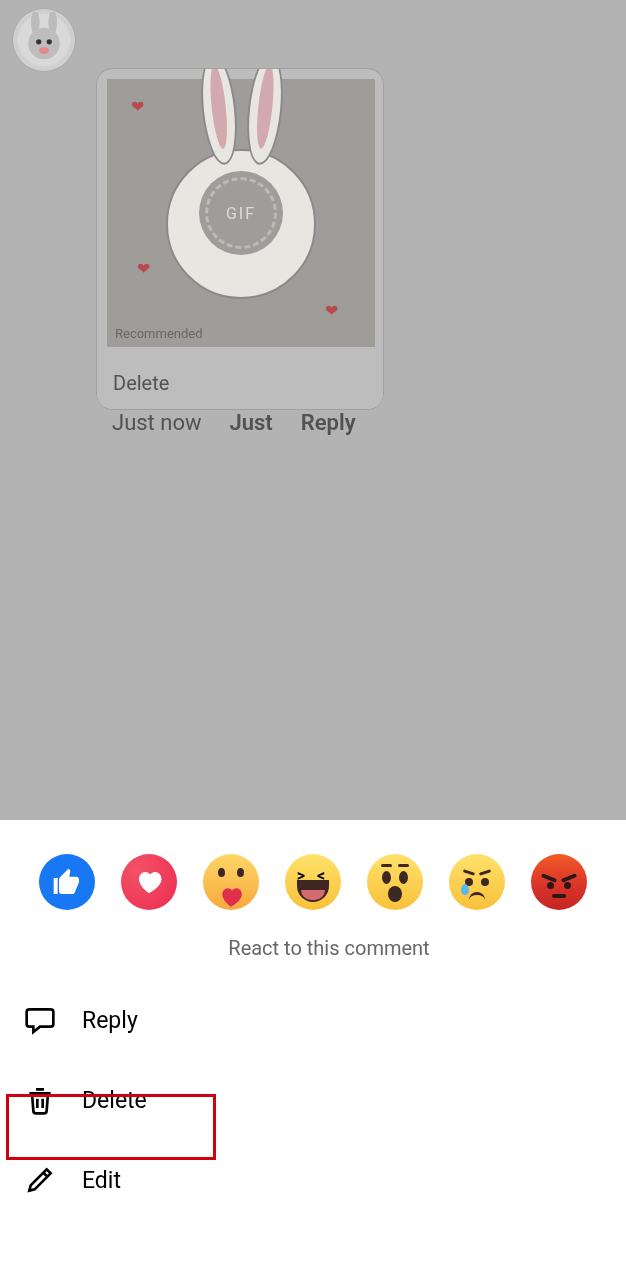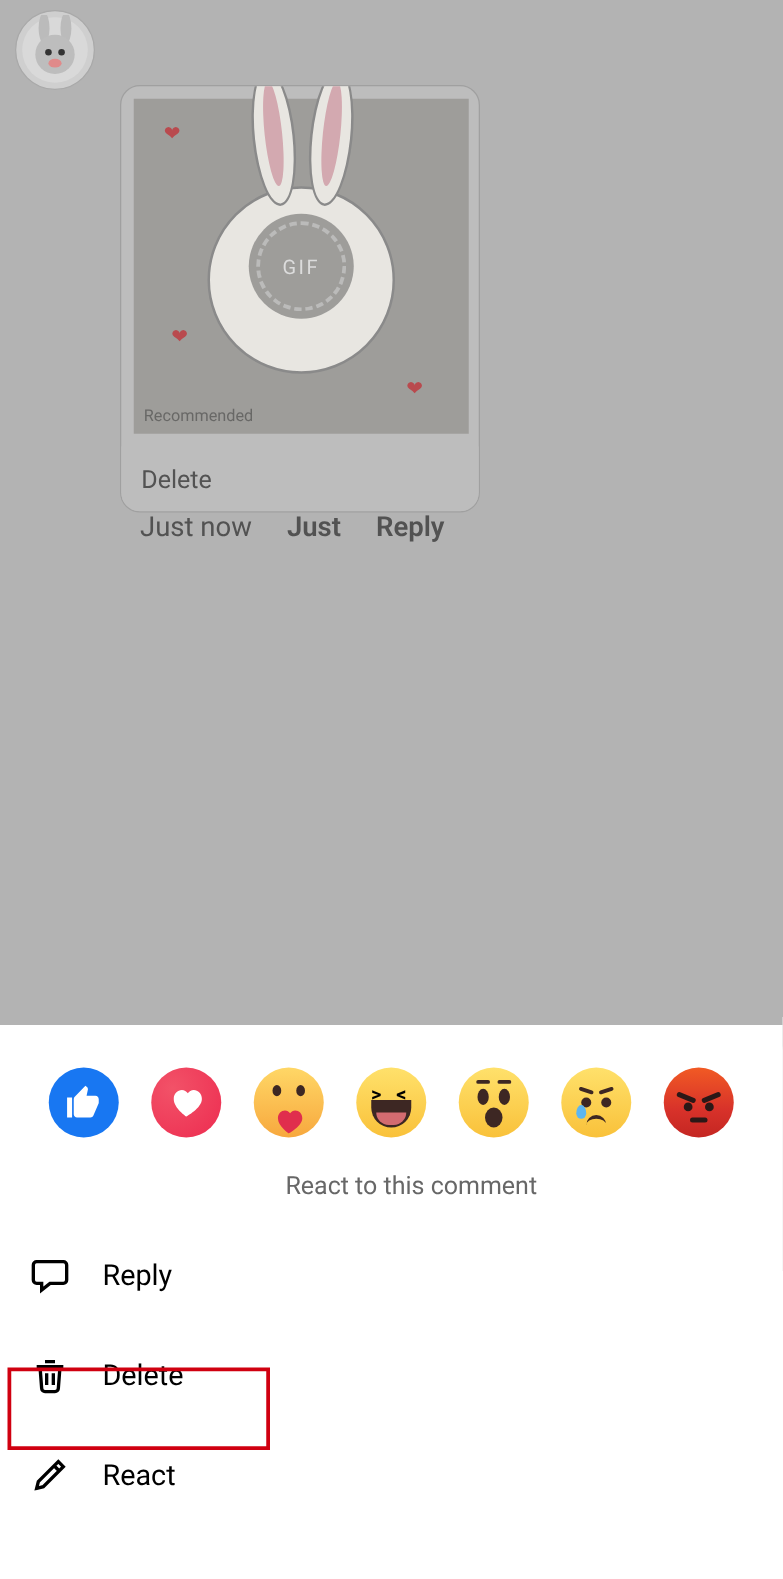--- a/index.html
+++ b/index.html
@@ -323,17 +323,17 @@
     </div>
     <span>Delete</span>
   </div>
 
   <div class="action-row">
     <div class="icon-box">
       <svg viewBox="0 0 24 24">
           <path d="M4 20l4-1L20 7l-3-3L5 16l-1 4zM14 6l3 3"></path>
         </svg>
     </div>
-    <span>React</span>
+    <span>Edit</span>
   </div>
 </div>
 
 <div class="delete-highlight"></div>
 
 </body></html>

